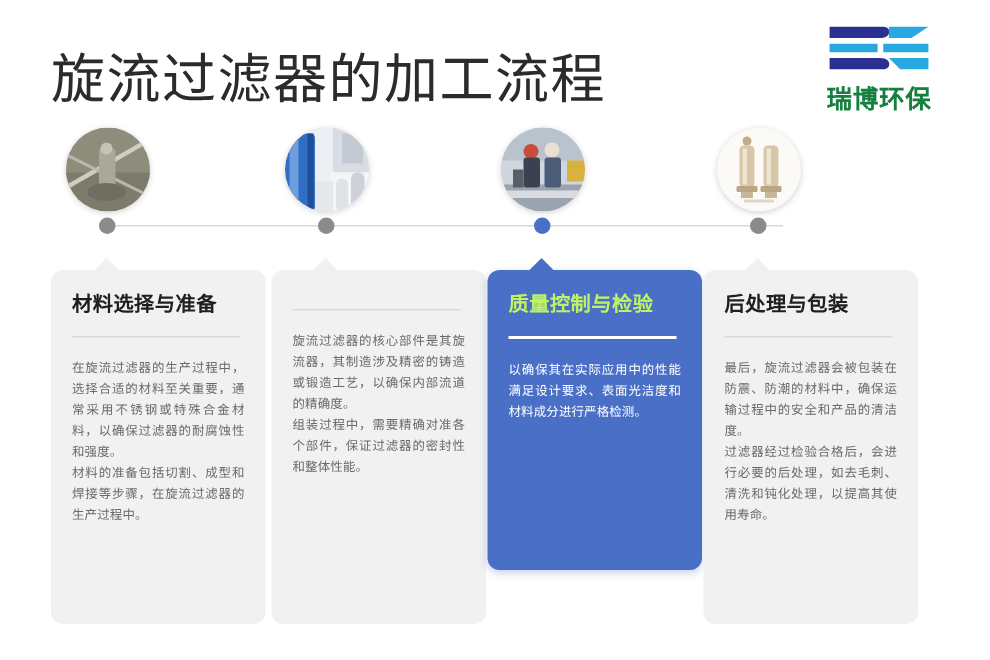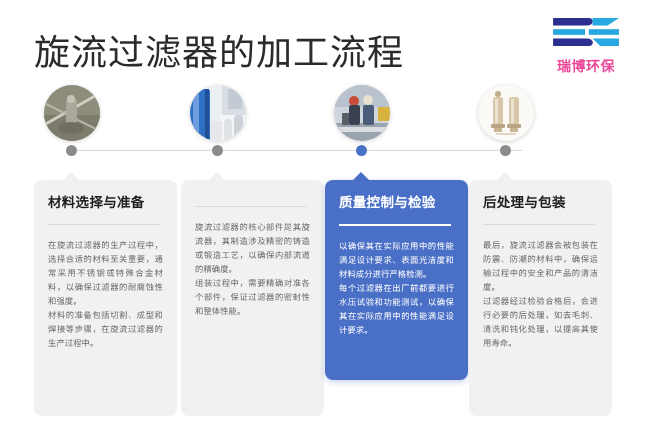--- a/index.html
+++ b/index.html
@@ -47,24 +47,24 @@
     align-items: center;
     justify-content: flex-start;
   }
   .brand-mark {
     width: 74px;
     height: 34px;
     display: block;
   }
   .brand-name {
     margin-top: 9px;
-    font-size: 14px;
+    font-size: 17px;
     font-weight: 700;
     letter-spacing: 0.5px;
-    color: #ec4899;
+    color: #15803d;
     white-space: nowrap;
     line-height: 19px;
   }
 
   
   .timeline {
     position: absolute;
     left: 0;
     top: 80px;
     width: 660px;
@@ -139,21 +139,21 @@
     box-shadow: 0 2px 6px rgba(60,90,180,0.28);
   }
   .card-title {
     font-size: 13.5px;
     font-weight: 700;
     color: #1f1f1f;
     line-height: 18px;
     letter-spacing: 0.3px;
     white-space: nowrap;
   }
-  .card.highlight .card-title { color: #ffffff; }
+  .card.highlight .card-title { color: #bef264; }
 
   .card-divider {
     margin-top: 12px;
     width: 112px;
     height: 1px;
     background: #d9d9d9;
   }
   .card.highlight .card-divider {
     background: #ffffff;
     height: 1.5px;
@@ -280,21 +280,20 @@
       <p class="card-para">旋流过滤器的核心部件是其旋流器，其制造涉及精密的铸造或锻造工艺，以确保内部流道的精确度。</p>
       <p class="card-para">组装过程中，需要精确对准各个部件，保证过滤器的密封性和整体性能。</p>
     </div>
   </div>
 
   <div class="card highlight" style="left:325px;">
     <div class="card-title">质量控制与检验</div>
     <div class="card-divider"></div>
     <div class="card-body">
       <p class="card-para">以确保其在实际应用中的性能满足设计要求、表面光洁度和材料成分进行严格检测。</p>
-      <p class="card-para">每个过滤器在出厂前都要进行水压试验和功能测试，以确保其在实际应用中的性能满足设计要求。</p>
     </div>
   </div>
 
   <div class="card" style="left:469px;">
     <div class="card-title">后处理与包装</div>
     <div class="card-divider"></div>
     <div class="card-body">
       <p class="card-para">最后，旋流过滤器会被包装在防震、防潮的材料中，确保运输过程中的安全和产品的清洁度。</p>
       <p class="card-para">过滤器经过检验合格后，会进行必要的后处理，如去毛刺、清洗和钝化处理，以提高其使用寿命。</p>
     </div>

